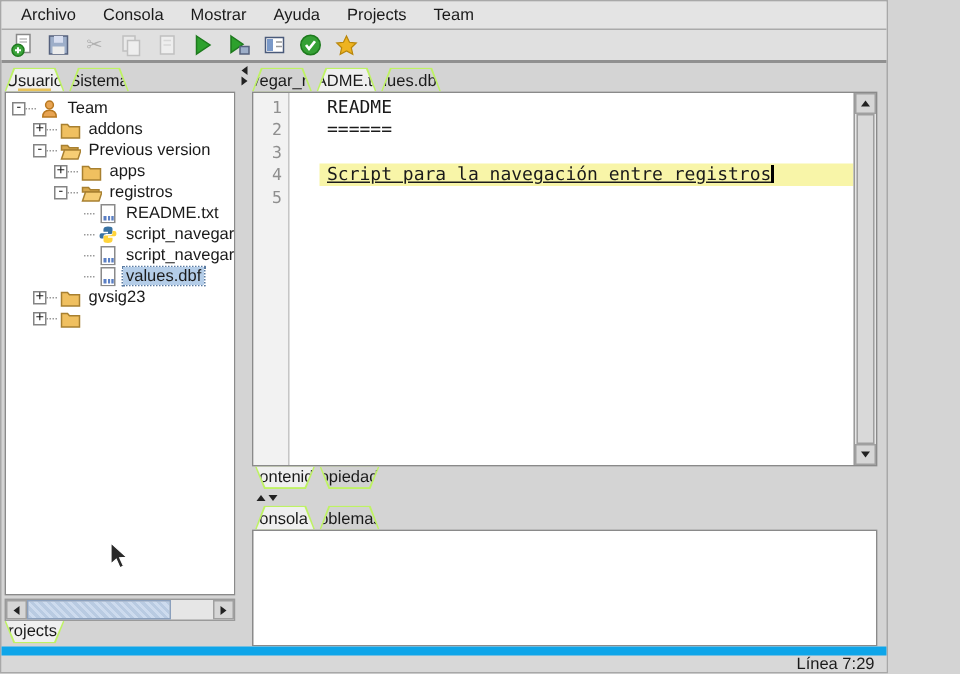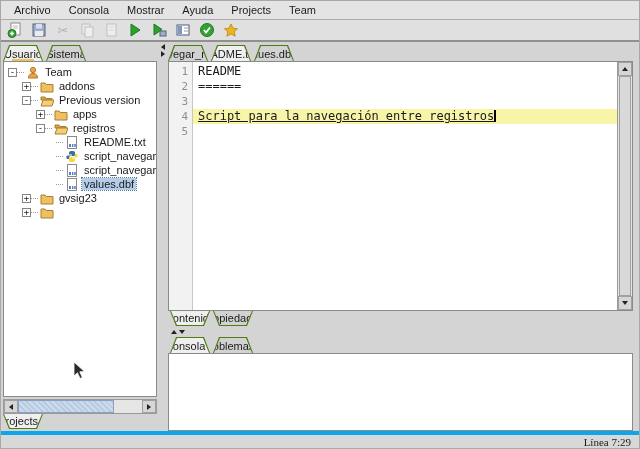--- a/index.html
+++ b/index.html
@@ -1,21 +1,21 @@
 <!DOCTYPE html>
 <html><head>
 <meta charset="utf-8">
 <style>
   * { box-sizing: border-box; margin: 0; padding: 0; }
   html,body { width:640px; height:449px; }
   body {
     font-family: "Liberation Sans", "DejaVu Sans", sans-serif;
     font-size: 11px; color:#1a1a1a; background:#d4d4d4; overflow:hidden;
   }
-  .app { position:relative; width:640px; height:449px; background:#d4d4d4;
+  .app { position:relative; width:592px; height:449px; background:#d4d4d4;
          border:1px solid #a8a8a8; display:flex; flex-direction:column; }
 
   
   .menubar { height:19px; background:#e4e4e4; border-bottom:1px solid #aaaaaa;
              display:flex; align-items:center; padding-left:4px; flex:0 0 auto;}
   .menu-item { padding:2px 9px; cursor:default; }
 
   
   .toolbar { height:22px; background:#e0e0e0; border-bottom:2px solid #909090;
              display:flex; align-items:center; padding-left:5px; gap:6px; flex:0 0 auto;}
@@ -24,21 +24,21 @@
   .glyph-icon { font-size:13px; color:#777; }
 
   
   .main { flex:1 1 auto; display:flex; overflow:hidden; }
 
   
   .left { width:156px; flex:0 0 auto; display:flex; flex-direction:column; padding:2px 0 0 2px; }
   .tabrow { display:flex; height:17px; align-items:flex-end; flex:0 0 auto; position:relative; }
   .tab { position:relative; height:16px; margin-right:3px; min-width:40px; padding:0 12px;
          clip-path: polygon(0 100%, 6px 0, calc(100% - 6px) 0, 100% 100%);
-         background:#4d7c0f; display:flex; align-items:center; justify-content:center; }
+         background:#bef264; display:flex; align-items:center; justify-content:center; }
   .tab .tab-inner { position:absolute; inset:1px 1px 0 1px; background:#d2d2d2;
          clip-path: polygon(0 100%, 6px 0, calc(100% - 6px) 0, 100% 100%);
          display:flex; align-items:center; justify-content:center; gap:4px; white-space:nowrap; }
   .tab.active .tab-inner { background:#efefef; }
   .tab.accent .tab-inner::after { content:""; position:absolute; left:8px; right:8px; bottom:0;
          height:2px; background:#e8c35a; }
   .tab-b { clip-path: polygon(0 0, 100% 0, calc(100% - 6px) 100%, 6px 100%); }
   .tab-b .tab-inner { inset:0 1px 1px 1px;
          clip-path: polygon(0 0, 100% 0, calc(100% - 6px) 100%, 6px 100%); }
   .close-x { font-weight:bold; font-size:10px; color:#333; line-height:10px; }
@@ -78,41 +78,41 @@
   .right { flex:1 1 auto; display:flex; flex-direction:column; padding:2px 6px 0 0; min-width:0; }
   .ed-tabs { height:17px; display:flex; align-items:flex-end; flex:0 0 auto; }
 
   .editor { flex:0 0 250px; border:1px solid #8a8a8a; background:#fff; display:flex; overflow:hidden; }
   .gutter { width:24px; background:#f2f2f2; border-right:1px solid #c6c6c6; flex:0 0 auto;
             font-family:"DejaVu Sans Mono", monospace; font-size:11px; color:#8f8f8f;
             text-align:right; padding:2px 4px 0 0; }
   .gutter div { height:15px; line-height:15px; }
   .code { flex:1 1 auto; font-family:"DejaVu Sans Mono", monospace; font-size:12px;
           padding-top:2px; min-width:0; }
-  .code-line { height:15px; line-height:15px; padding-left:5px; white-space:pre; }
+  .code-line { height:15px; line-height:15px; padding-left:5px; white-space:pre;margin-left:20px; }
   .code-line.current { background:#f8f5a8;text-decoration:underline; }
   .caret { display:inline-block; width:2px; height:12px; background:#000; vertical-align:-2px; }
   .vscroll { width:15px; flex:0 0 auto; border-left:1px solid #9a9a9a; background:#e6e6e6;
              display:flex; flex-direction:column; }
   .sb-btn-v { height:14px; background:#d6d6d6; border:1px solid #a0a0a0; display:flex;
               align-items:center; justify-content:center; }
   .sb-thumb-v { flex:1 1 auto; margin:0 1px; background:#d9d9d9; border:1px solid #9f9f9f; }
   .arr-s-up   { border-left:3px solid transparent; border-right:3px solid transparent; border-bottom:4px solid #222; }
   .arr-s-down { border-left:3px solid transparent; border-right:3px solid transparent; border-top:4px solid #222; }
   .arr-s-left { border-top:3px solid transparent; border-bottom:3px solid transparent; border-right:4px solid #222; }
   .arr-s-right{ border-top:3px solid transparent; border-bottom:3px solid transparent; border-left:4px solid #222; }
 
   .content-tabs { height:17px; display:flex; align-items:flex-start; flex:0 0 auto; padding-left:2px; }
   .hsplit { height:8px; flex:0 0 auto; display:flex; align-items:center; gap:2px; padding-left:3px; }
   .console-tabs { height:17px; display:flex; align-items:flex-end; flex:0 0 auto; padding-left:2px; }
   .console { flex:1 1 auto; background:#fff; border:1px solid #8a8a8a; }
 
   
-  .statusbar { height:17px; flex:0 0 auto; background:#d8d8d8; border-top:4px solid #0ea5e9;
-               display:flex; align-items:center; justify-content:flex-end; padding-right:8px;font-family:Liberation Serif, serif; }
+  .statusbar { height:17px; flex:0 0 auto; background:#d8d8d8; border-top:6px solid #0ea5e9;
+               display:flex; align-items:center; justify-content:flex-end; padding-right:8px; }
 
   .cursor-svg { position:absolute; left:72px; top:360px; z-index:50; }
 </style>
 </head>
 <body>
 
 <div class="app">
 
   <div class="menubar">
     <span class="menu-item">Archivo</span>

